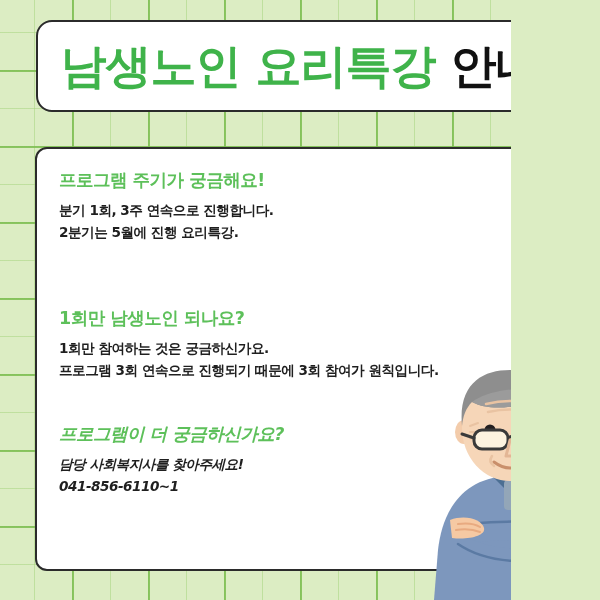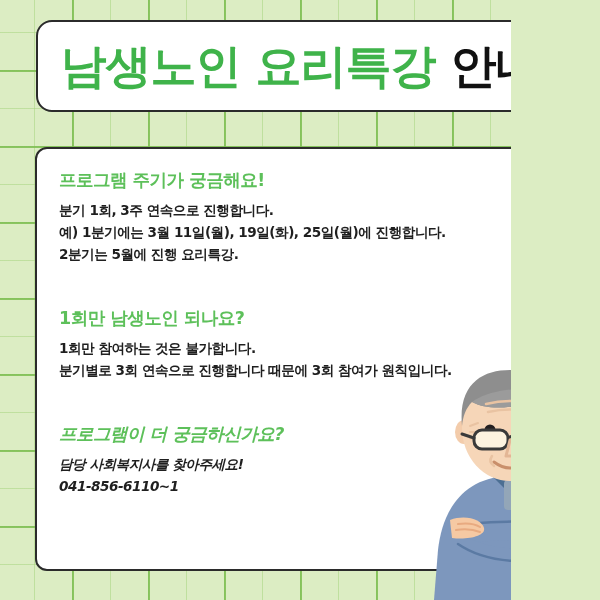--- a/index.html
+++ b/index.html
@@ -72,30 +72,29 @@
       <span class="t-green">남생노인 요리특강</span><span>&nbsp;</span><span class="t-black">안내</span>
     </div>
   </div>
 
   <div id="content-card">
 
     <div class="section" id="section-1">
       <p class="sec-head">프로그램 주기가 궁금해요!</p>
       <div class="sec-body">
         <div>분기 1회, 3주 연속으로 진행합니다.</div>
-        <div>예) 1분기에는 3월 11일(월), 19일(화), 25일(월)에 진행합니다.</div>
         <div>2분기는 5월에 진행 요리특강.</div>
       </div>
     </div>
 
     <div class="section" id="section-2">
       <p class="sec-head">1회만 남생노인 되나요?</p>
       <div class="sec-body">
-        <div>1회만 참여하는 것은 불가합니다.</div>
-        <div>분기별로 3회 연속으로 진행합니다 때문에 3회 참여가 원칙입니다.</div>
+        <div>1회만 참여하는 것은 궁금하신가요.</div>
+        <div>프로그램 3회 연속으로 진행되기 때문에 3회 참여가 원칙입니다.</div>
       </div>
     </div>
 
     <div class="section" id="section-3">
       <p class="sec-head">프로그램이 더 궁금하신가요?</p>
       <div class="sec-body">
         <div>담당 사회복지사를 찾아주세요!</div>
         <div>041-856-6110~1</div>
       </div>
     </div>

